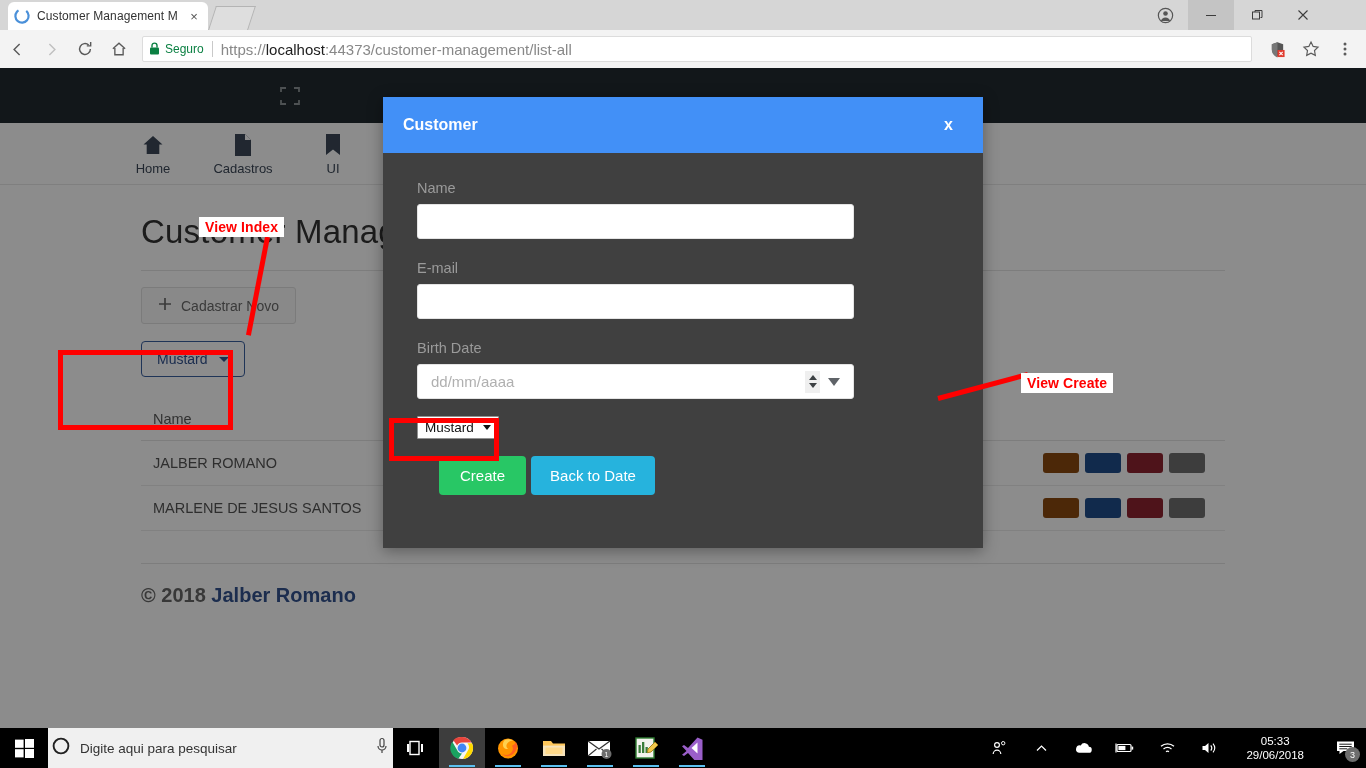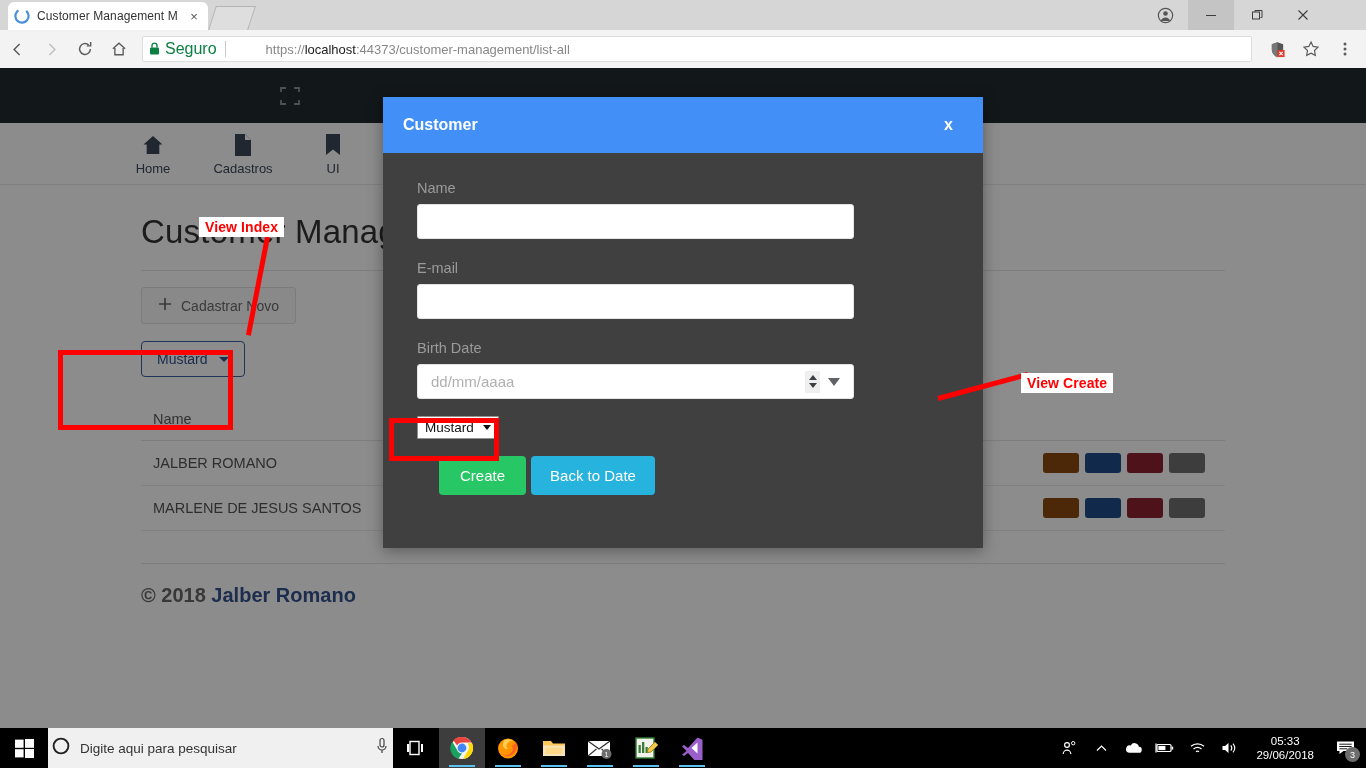--- a/index.html
+++ b/index.html
@@ -36,23 +36,23 @@
 
   .toolbar { position: absolute; left: 0; top: 30px; width: 1366px; height: 38px; background: #f3f3f3; display: flex; align-items: center; }
   .nav-icon { width: 34px; height: 34px; display: flex; align-items: center; justify-content: center; color: #5a5a5a; font-size: 17px; }
   .nav-icon.disabled { color: #c0c0c0; }
   .omnibox {
     flex: 1 1 auto; height: 26px; background: #fff; border-radius: 2px;
     margin: 0 8px 0 6px; display: flex; align-items: center; padding: 0 6px;
     border: 1px solid #dcdcdc;
   }
   .lock { color: #0b8043; font-size: 11px; margin-right: 5px; }
-  .secure-word { color: #0b8043; font-size: 16px; margin-right: 8px; }
+  .secure-word { color: #0b8043; font-size: 12px; margin-right: 8px; }
   .omni-div { width: 1px; height: 16px; background: #c9c9c9; margin-right: 8px; }
-  .url { font-size: 13px; color: #888; white-space: nowrap; margin-left: 32px; }
+  .url { font-size: 15px; color: #888; white-space: nowrap; }
   .url b { color: #202020; font-weight: normal; }
   .toolbar-right { display: flex; align-items: center; padding-right: 4px; }
 
   
   .page { position: absolute; left: 0; top: 68px; width: 1366px; height: 660px; background: #fff; overflow: hidden; }
   .topbar { height: 55px; background: #222b30; position: relative; }
   .expand-ico { position: absolute; left: 278px; top: 17px; width: 24px; height: 22px; }
   .navbar { height: 62px; background: #fff; border-bottom: 1px solid #e8e8e8; display: flex; align-items: center; padding-left: 108px; }
   .navitem { width: 90px; text-align: center; color: #3c4858; }
   .navitem .nico { height: 26px; display: flex; align-items: center; justify-content: center; }
@@ -141,21 +141,21 @@
   .taskbar { position: absolute; left: 0; top: 728px; width: 1366px; height: 40px; background: #000; display: flex; align-items: center; }
   .start { width: 48px; height: 40px; display: flex; align-items: center; justify-content: center; }
   .tb-search {
     width: 345px; height: 40px; background: #f0f0f0; display: flex; align-items: center;
     padding: 0 4px; gap: 10px;
   }
   .tb-search-txt { font-size: 13.5px; color: #333; flex: 1 1 auto; }
   .tb-icon { width: 46px; height: 40px; display: flex; align-items: center; justify-content: center; position: relative; }
   .tb-icon.running::after { content: ''; position: absolute; left: 10px; right: 10px; bottom: 1px; height: 2px; background: #5bc0f0; }
   .tb-icon.active { background: #3d3d3d; }
-  .tray { margin-left: auto; display: flex; align-items: center; height: 40px; padding-right: 4px; gap: 6px; }
+  .tray { margin-left: auto; display: flex; align-items: center; height: 40px; padding-right: 4px; gap: 16px; }
   .tray-ico { width: 26px; height: 40px; display: flex; align-items: center; justify-content: center; color: #fff; font-size: 13px; }
   .clock { color: #fff; font-size: 11.5px; line-height: 14px; text-align: center; padding: 0 8px; }
   .notif { position: relative; width: 34px; height: 40px; display: flex; align-items: center; justify-content: center; }
   .notif-badge {
     position: absolute; right: 2px; bottom: 6px; width: 15px; height: 15px; border-radius: 50%;
     background: #6d6d6d; color: #fff; font-size: 9px; display: flex; align-items: center; justify-content: center;
   }
 </style>
 </head>
 <body>

